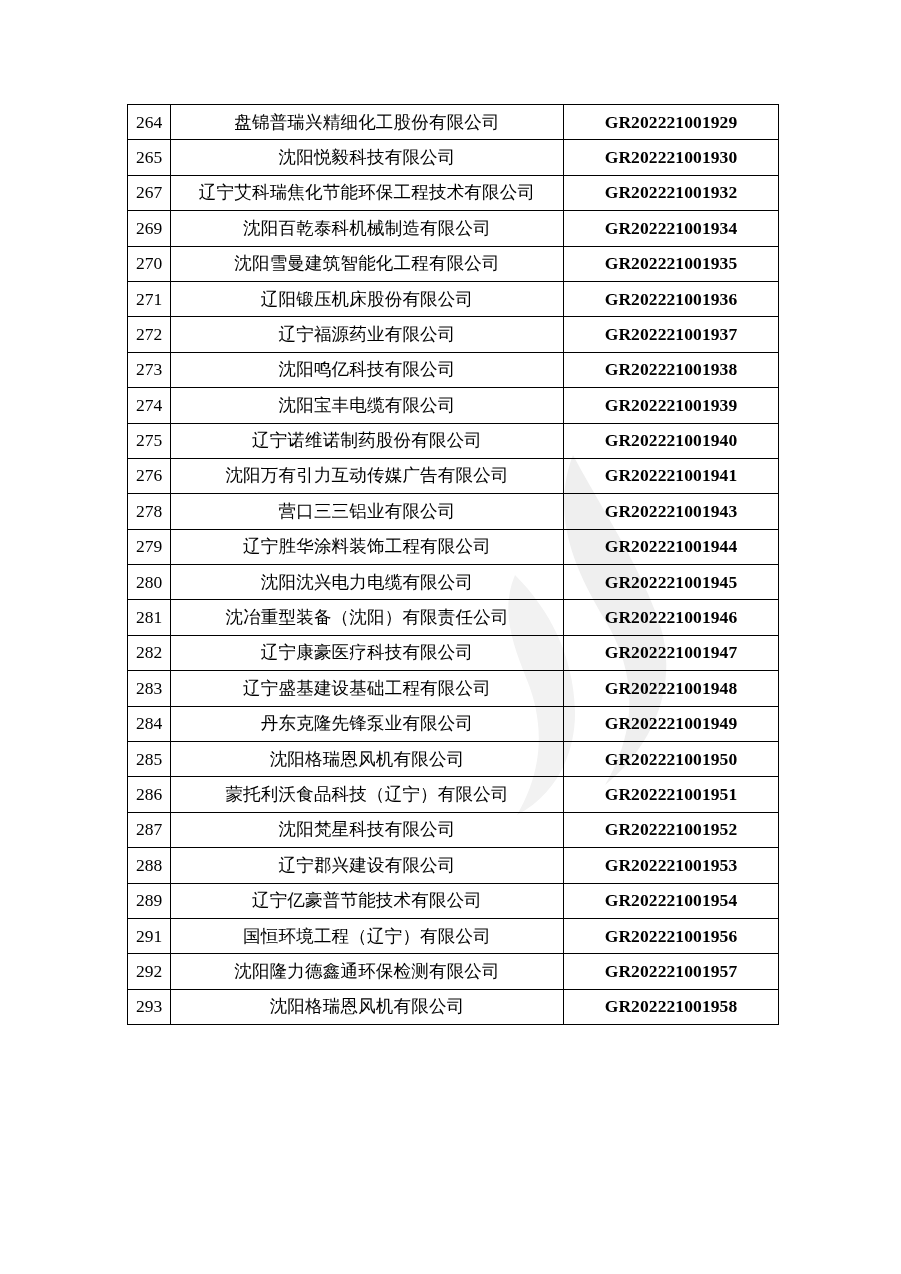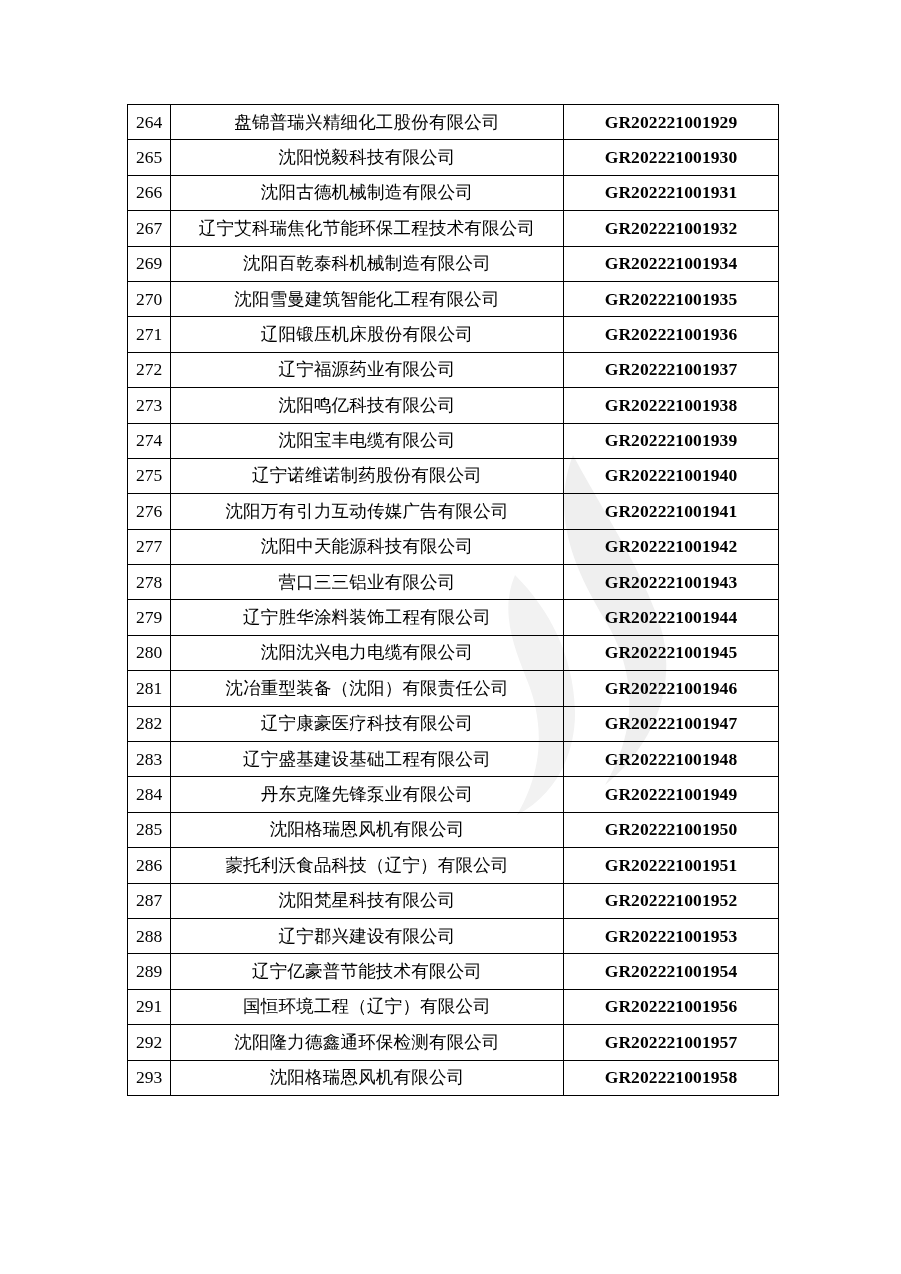--- a/index.html
+++ b/index.html
@@ -89,25 +89,20 @@
           <td class="col-index">264</td>
           <td class="col-name">盘锦普瑞兴精细化工股份有限公司</td>
           <td class="col-code">GR202221001929</td>
         </tr>
         <tr>
           <td class="col-index">265</td>
           <td class="col-name">沈阳悦毅科技有限公司</td>
           <td class="col-code">GR202221001930</td>
         </tr>
         <tr>
-          <td class="col-index">266</td>
-          <td class="col-name">沈阳古德机械制造有限公司</td>
-          <td class="col-code">GR202221001931</td>
-        </tr>
-        <tr>
           <td class="col-index">267</td>
           <td class="col-name">辽宁艾科瑞焦化节能环保工程技术有限公司</td>
           <td class="col-code">GR202221001932</td>
         </tr>
         <tr>
           <td class="col-index">269</td>
           <td class="col-name">沈阳百乾泰科机械制造有限公司</td>
           <td class="col-code">GR202221001934</td>
         </tr>
         <tr>
@@ -139,25 +134,20 @@
           <td class="col-index">275</td>
           <td class="col-name">辽宁诺维诺制药股份有限公司</td>
           <td class="col-code">GR202221001940</td>
         </tr>
         <tr>
           <td class="col-index">276</td>
           <td class="col-name">沈阳万有引力互动传媒广告有限公司</td>
           <td class="col-code">GR202221001941</td>
         </tr>
         <tr>
-          <td class="col-index">277</td>
-          <td class="col-name">沈阳中天能源科技有限公司</td>
-          <td class="col-code">GR202221001942</td>
-        </tr>
-        <tr>
           <td class="col-index">278</td>
           <td class="col-name">营口三三铝业有限公司</td>
           <td class="col-code">GR202221001943</td>
         </tr>
         <tr>
           <td class="col-index">279</td>
           <td class="col-name">辽宁胜华涂料装饰工程有限公司</td>
           <td class="col-code">GR202221001944</td>
         </tr>
         <tr>

